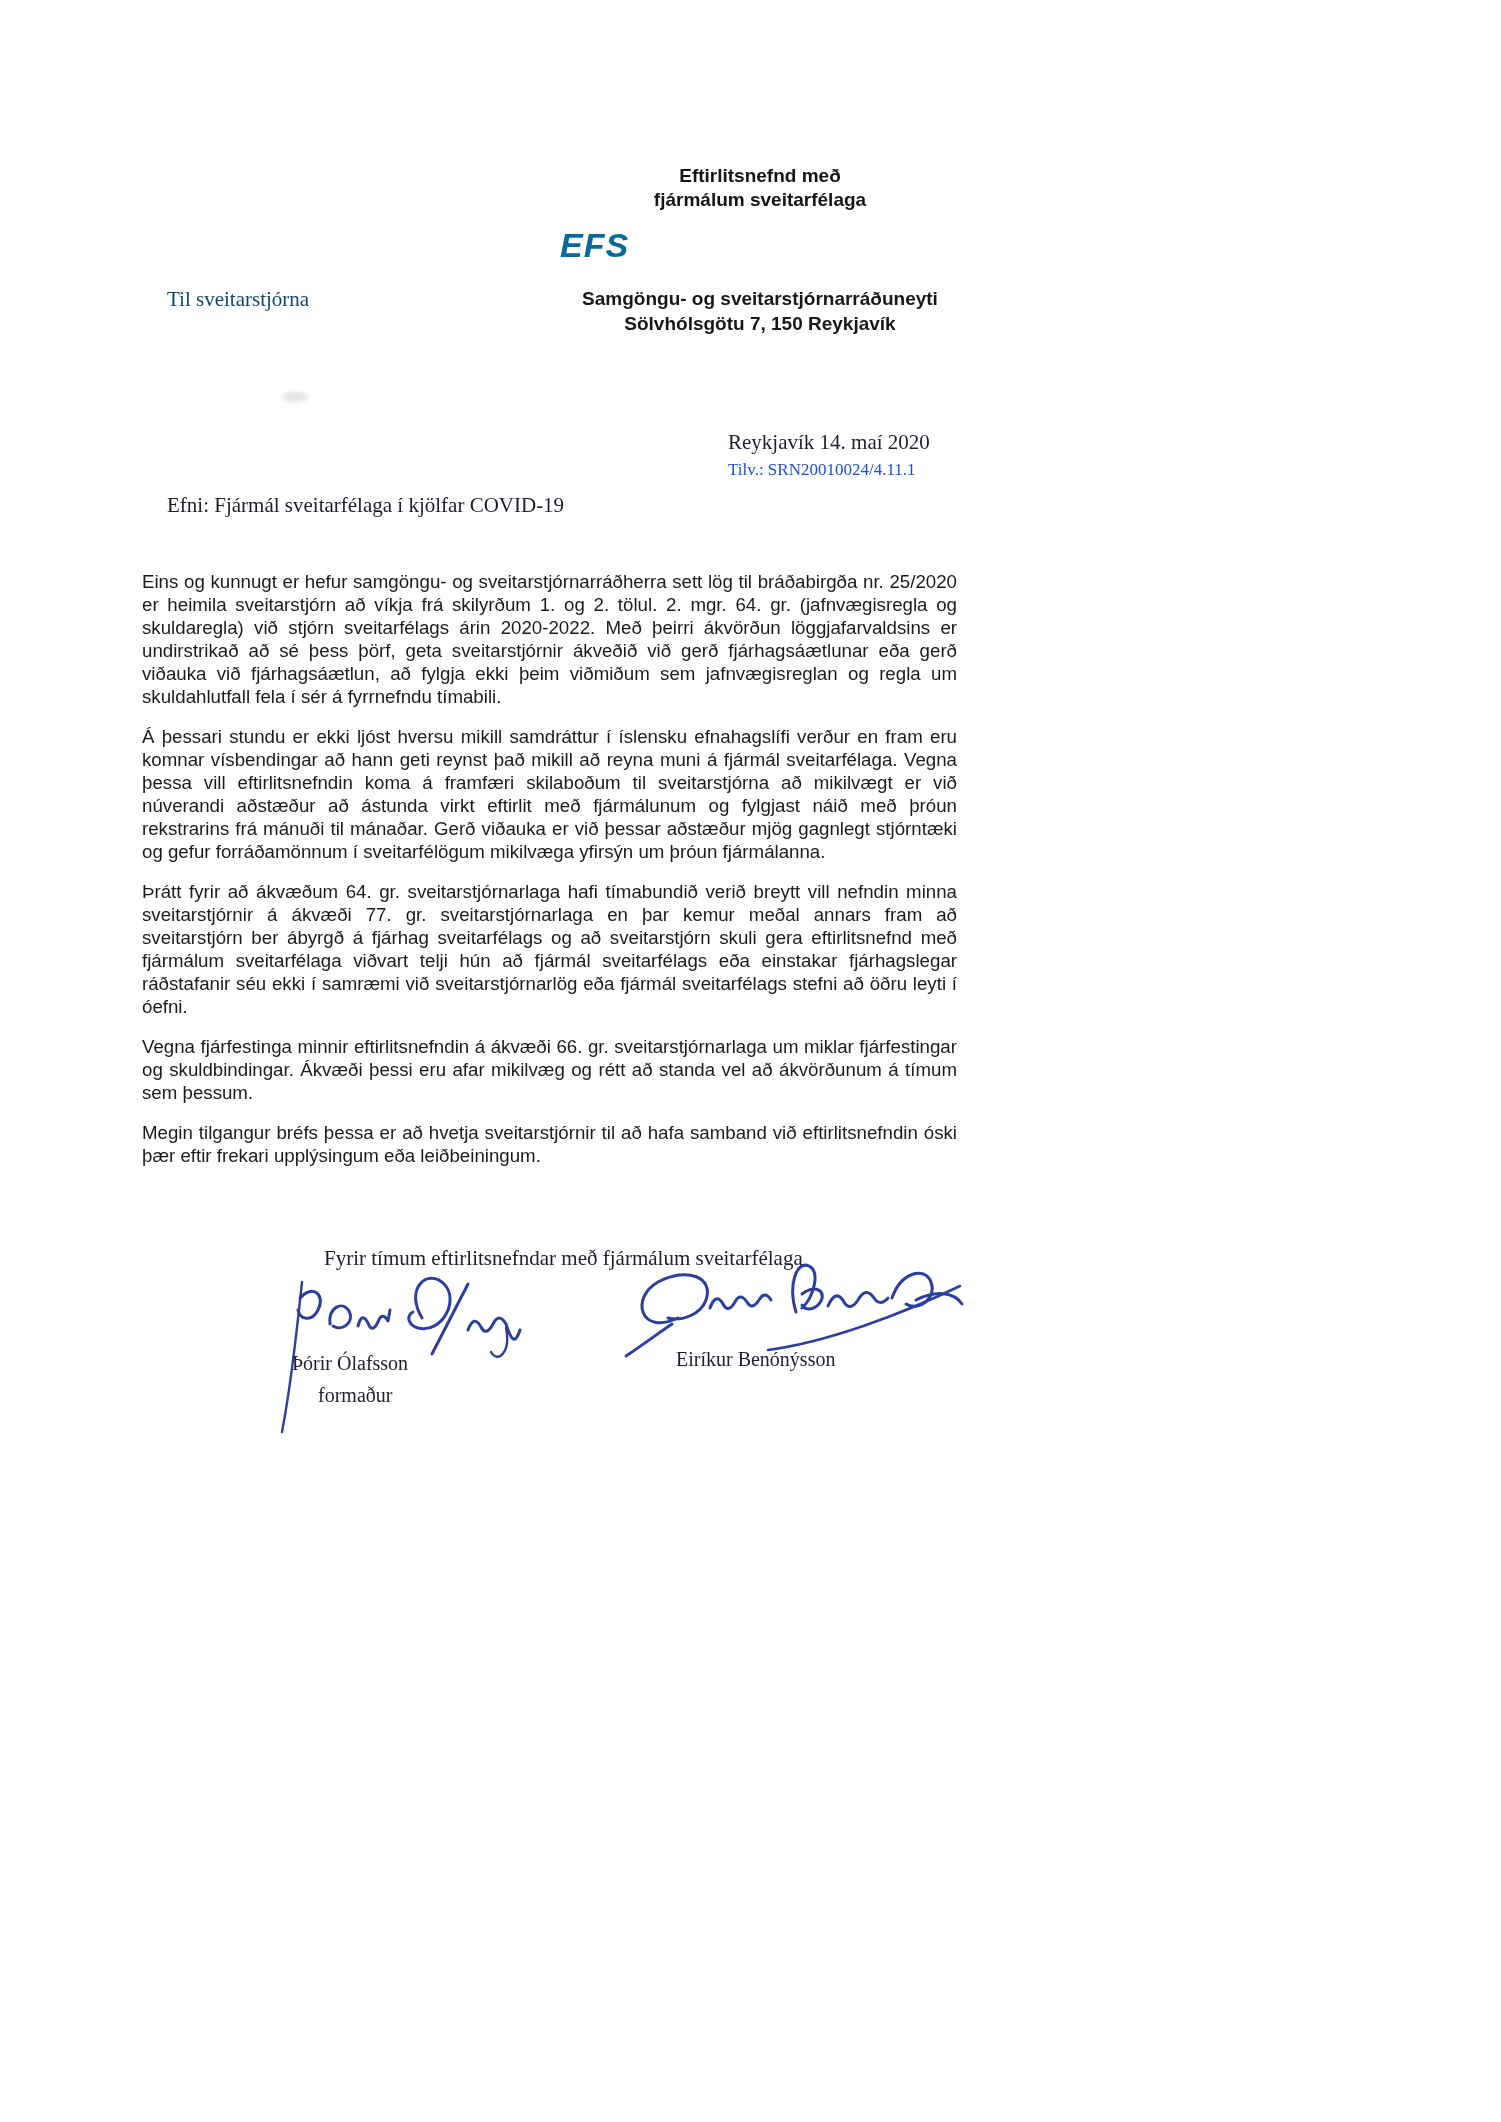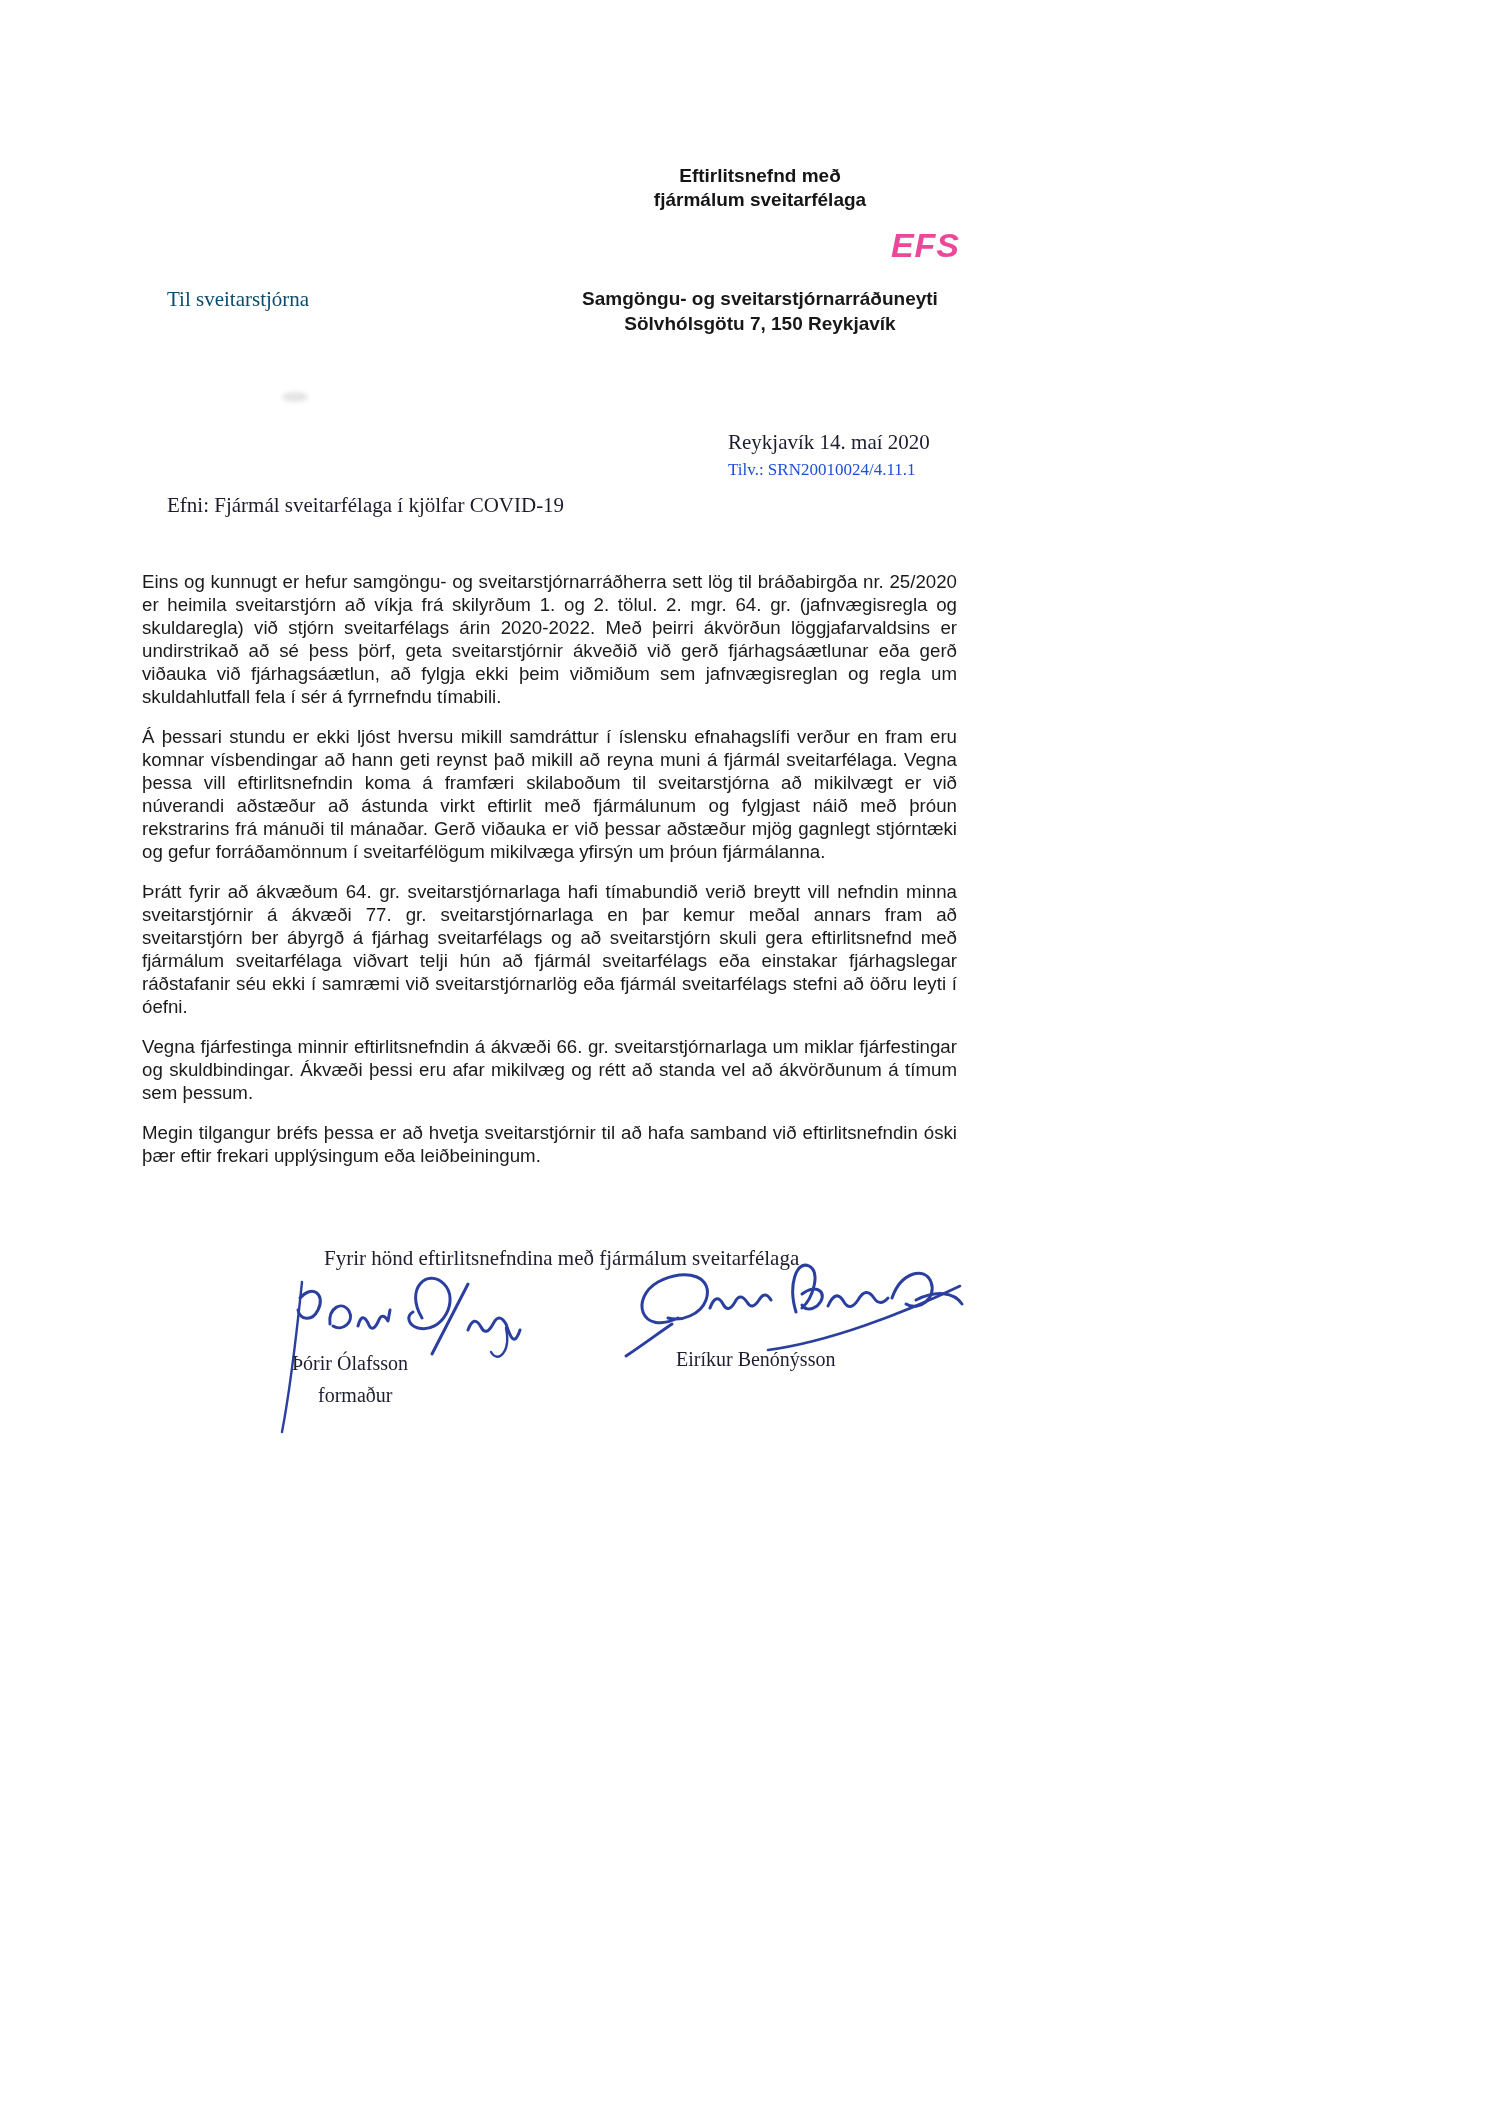--- a/index.html
+++ b/index.html
@@ -14,22 +14,22 @@
   }
   .serif { font-family: "Liberation Serif", serif; }
 
   .org-block {
     position: absolute; left: 560px; top: 164px; width: 400px;
     text-align: center; font-weight: bold; font-size: 19px; line-height: 24px;
     color: #151517;
   }
   .logo {
     position: absolute; left: 560px; top: 226px; width: 400px;
-    text-align: right; font-size: 34px; font-weight: bold; font-style: italic;
-    letter-spacing: 1px; color: #ec4899;
+    text-align: left; font-size: 34px; font-weight: bold; font-style: italic;
+    letter-spacing: 1px; color: #0369a1;
   }
   .ministry-block {
     position: absolute; left: 510px; top: 286px; width: 500px;
     text-align: center; font-weight: bold; font-size: 19px; line-height: 25px;
     color: #18181a;
   }
   .recipient {
     position: absolute; left: 167px; top: 287px;
     font-size: 21px; color: #0c4a6e;
   }
@@ -90,21 +90,21 @@
   <div class="subject serif">Efni: Fjármál sveitarfélaga í kjölfar COVID-19</div>
 
   <div class="body-text">
     <p>Eins og kunnugt er hefur samgöngu- og sveitarstjórnarráðherra sett lög til bráðabirgða nr. 25/2020 er heimila sveitarstjórn að víkja frá skilyrðum 1. og 2. tölul. 2. mgr. 64. gr. (jafnvægisregla og skuldaregla) við stjórn sveitarfélags árin 2020-2022. Með þeirri ákvörðun löggjafarvaldsins er undirstrikað að sé þess þörf, geta sveitarstjórnir ákveðið við gerð fjárhagsáætlunar eða gerð viðauka við fjárhagsáætlun, að fylgja ekki þeim viðmiðum sem jafnvægisreglan og regla um skuldahlutfall fela í sér á fyrrnefndu tímabili.</p>
     <p>Á þessari stundu er ekki ljóst hversu mikill samdráttur í íslensku efnahagslífi verður en fram eru komnar vísbendingar að hann geti reynst það mikill að reyna muni á fjármál sveitarfélaga. Vegna þessa vill eftirlitsnefndin koma á framfæri skilaboðum til sveitarstjórna að mikilvægt er við núverandi aðstæður að ástunda virkt eftirlit með fjármálunum og fylgjast náið með þróun rekstrarins frá mánuði til mánaðar. Gerð viðauka er við þessar aðstæður mjög gagnlegt stjórntæki og gefur forráðamönnum í sveitarfélögum mikilvæga yfirsýn um þróun fjármálanna.</p>
     <p>Þrátt fyrir að ákvæðum 64. gr. sveitarstjórnarlaga hafi tímabundið verið breytt vill nefndin minna sveitarstjórnir á ákvæði 77. gr. sveitarstjórnarlaga en þar kemur meðal annars fram að sveitarstjórn ber ábyrgð á fjárhag sveitarfélags og að sveitarstjórn skuli gera eftirlitsnefnd með fjármálum sveitarfélaga viðvart telji hún að fjármál sveitarfélags eða einstakar fjárhagslegar ráðstafanir séu ekki í samræmi við sveitarstjórnarlög eða fjármál sveitarfélags stefni að öðru leyti í óefni.</p>
     <p>Vegna fjárfestinga minnir eftirlitsnefndin á ákvæði 66. gr. sveitarstjórnarlaga um miklar fjárfestingar og skuldbindingar. Ákvæði þessi eru afar mikilvæg og rétt að standa vel að ákvörðunum á tímum sem þessum.</p>
     <p>Megin tilgangur bréfs þessa er að hvetja sveitarstjórnir til að hafa samband við eftirlitsnefndin óski þær eftir frekari upplýsingum eða leiðbeiningum.</p>
   </div>
 
-  <div class="closing serif">Fyrir hönd eftirlitsnefndina með fjármálum sveitarfélaga</div>
+  <div class="closing serif">Fyrir tímum eftirlitsnefndar með fjármálum sveitarfélaga</div>
 
   <svg class="sig-svg" style="left:270px; top:1268px;" width="252" height="172" viewBox="0 0 252 172">
     <g fill="none" stroke-width="3" stroke-linecap="round" stroke-linejoin="round" stroke="#2b3f9f">
       <path d="M 32,14 C 28,52 22,112 12,164" stroke-width="2.4"></path>
       <path d="M 30,30 C 42,16 56,26 48,42 C 42,54 30,52 28,42"></path>
       <path d="M 60,56 C 58,40 72,32 79,43 C 85,54 72,64 63,58"></path>
       <path d="M 88,58 q 4,-15 10,-3 q 4,11 10,-1 q 4,-11 10,-1 L 120,42"></path>
       <path d="M 152,50 C 134,20 158,0 174,16 C 190,32 172,66 148,60 C 138,57 136,48 143,44"></path>
       <path d="M 162,86 L 198,16"></path>
       <path d="M 198,62 q 6,-16 13,-3 q 5,10 12,-3 q 6,-12 13,0 C 240,68 244,80 250,62"></path>

